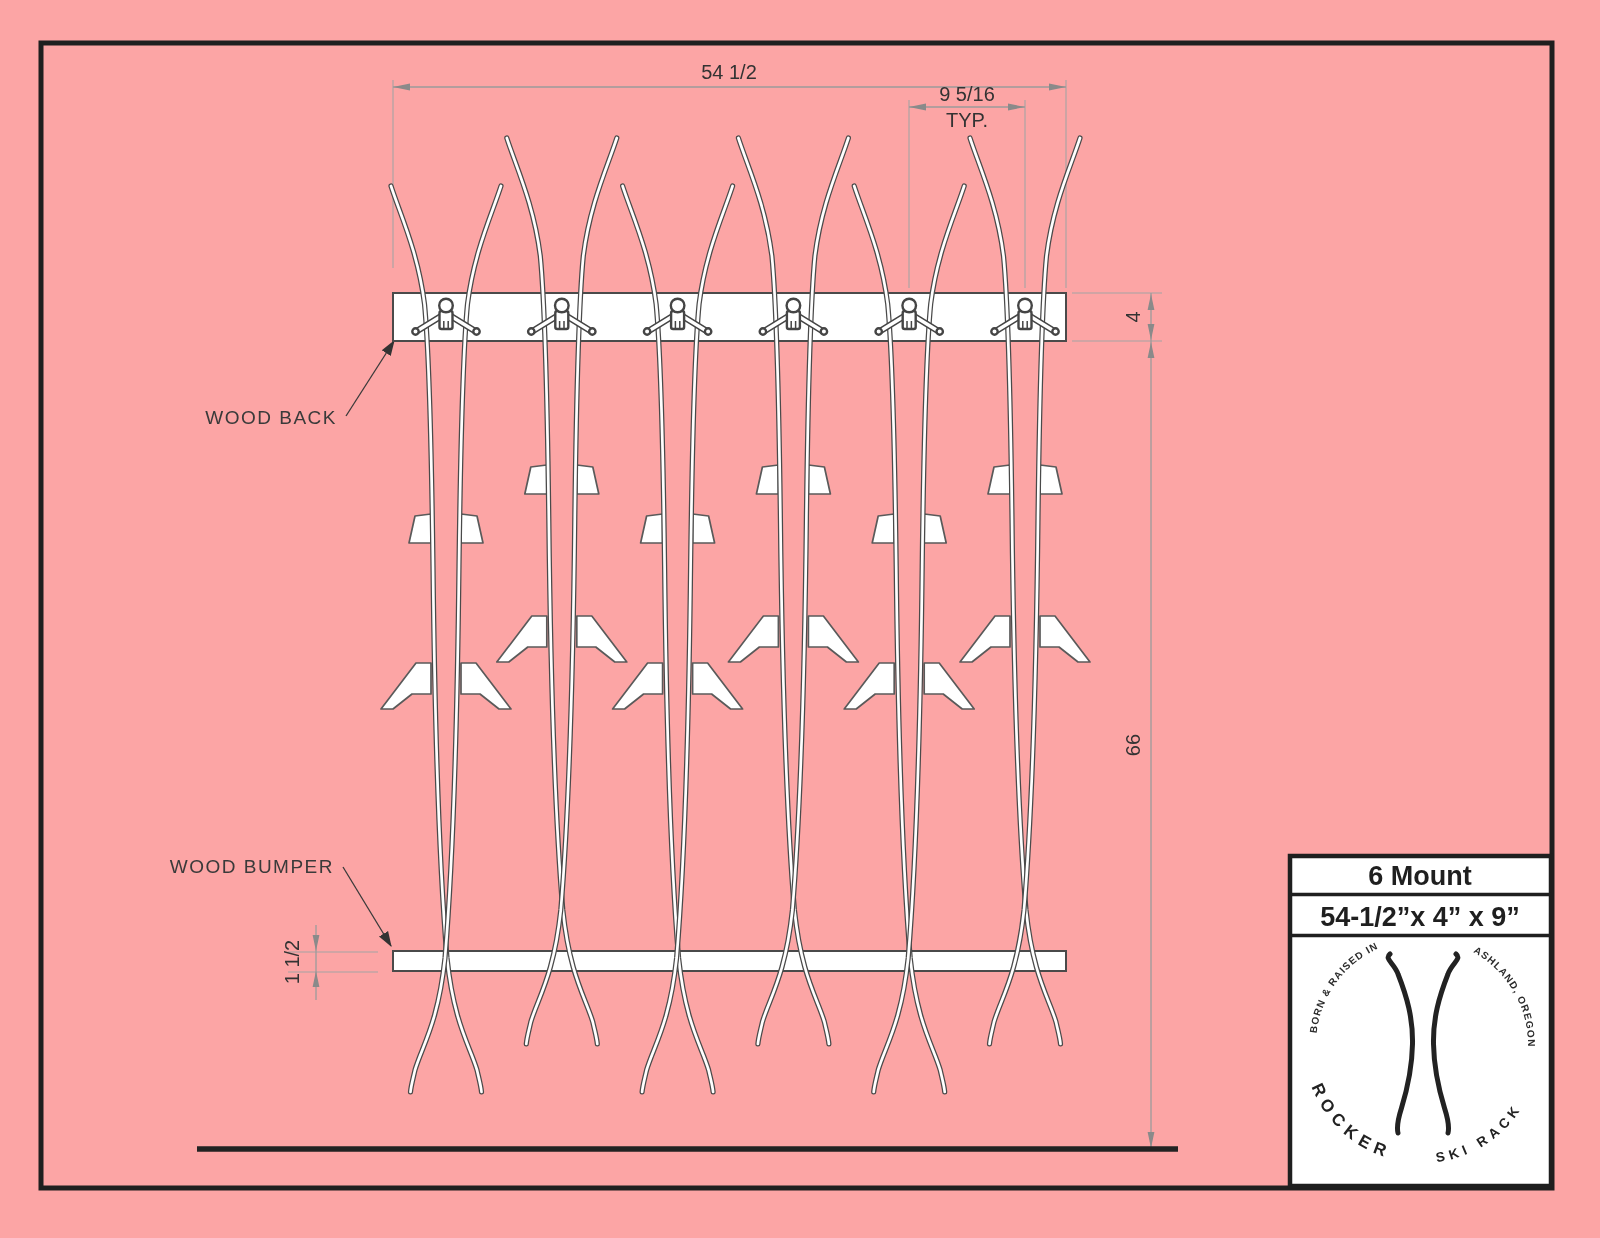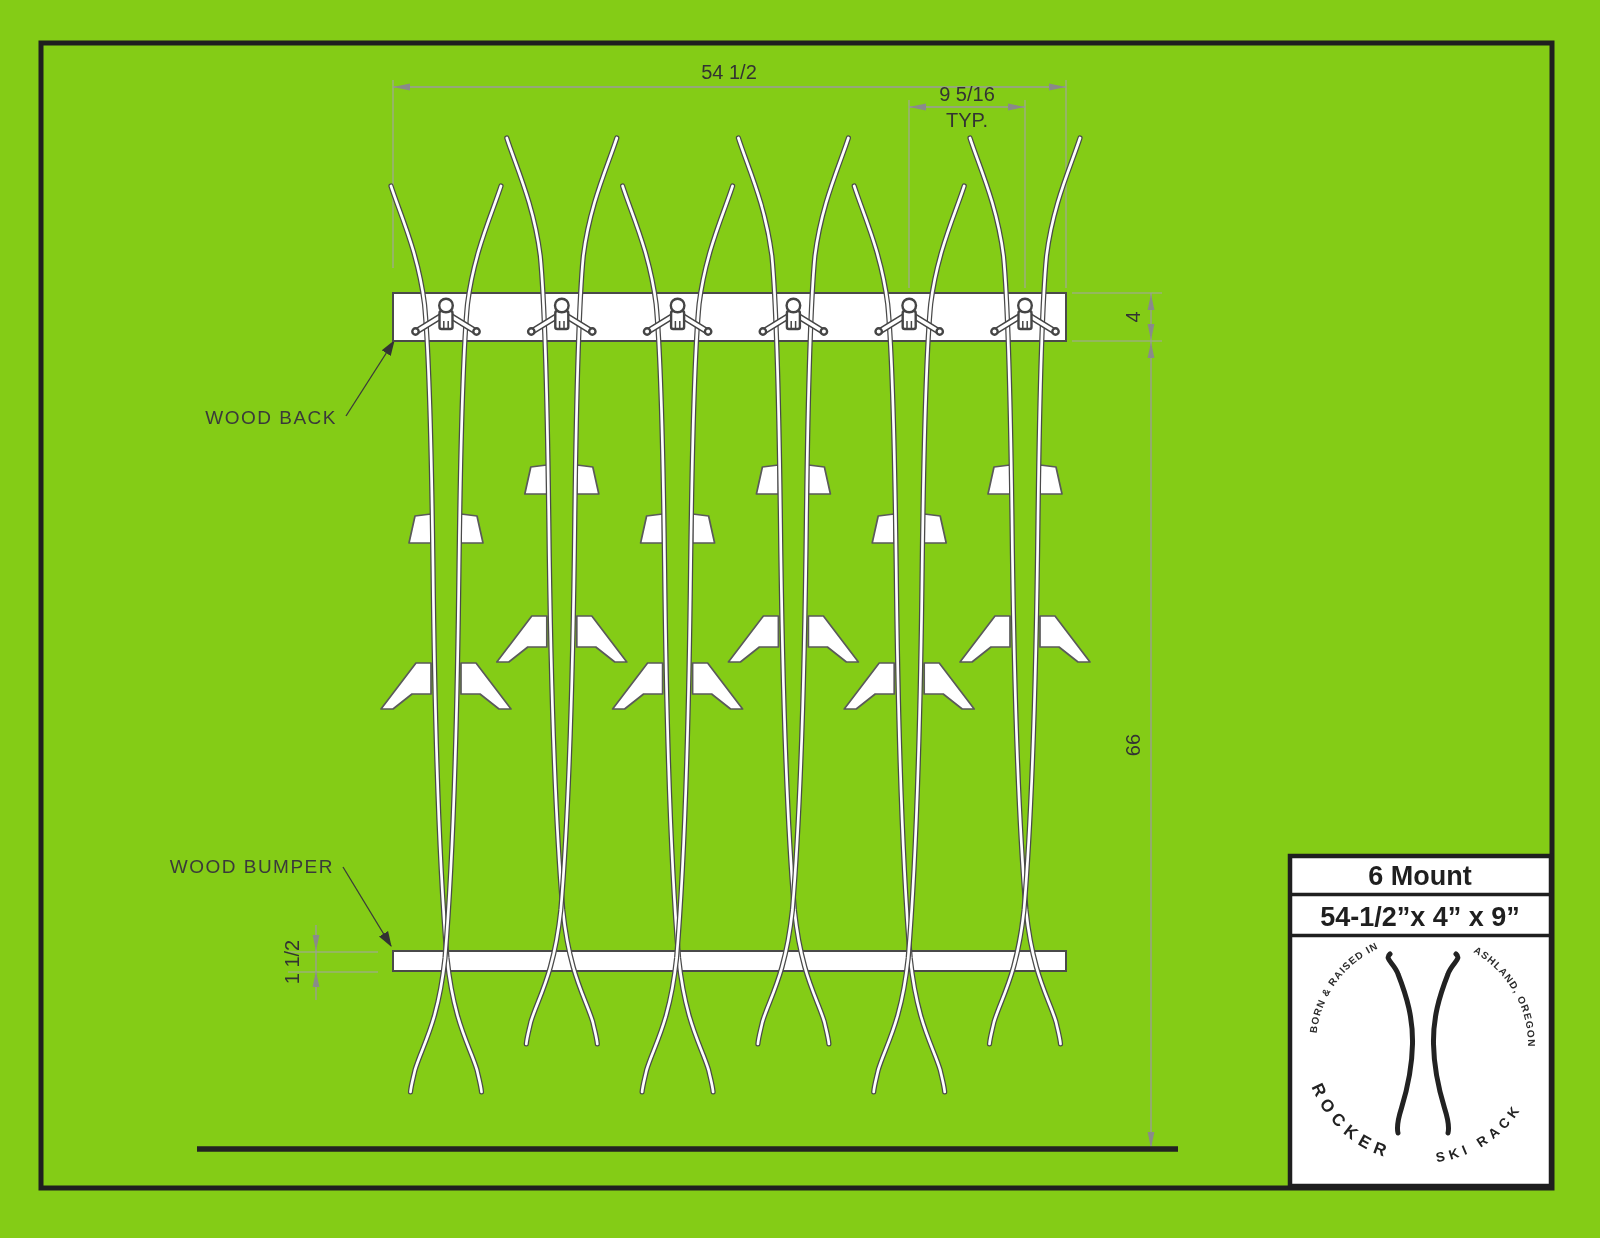--- a/index.html
+++ b/index.html
@@ -1,16 +1,16 @@
 <!DOCTYPE html>
 <html><head>
 <meta charset="utf-8">
 <style>
   html,body{margin:0;padding:0;background:#fff;}
-  .page{position:relative;width:1600px;height:1238px;background:#84cc16;overflow:hidden;
+  .page{position:relative;width:1600px;height:1238px;background:#fca5a5;overflow:hidden;
         font-family:"Liberation Sans", sans-serif;}
   svg{display:block;}
   .dimline{stroke:#9b9b9b;stroke-width:1.3;fill:none;}
   .extline{stroke:#a4a4a4;stroke-width:1.1;fill:none;}
   .dimarrow{fill:#8a8a8a;stroke:none;}
   .dimtext{font-size:20px;fill:#333;font-family:"Liberation Sans",sans-serif;}
   .labeltext{font-size:19px;fill:#3a3a3a;letter-spacing:1.5px;font-family:"Liberation Sans",sans-serif;}
   .obj{stroke:#4a4a4a;stroke-width:2;fill:#ffffff;}
   .hook{stroke:#5a5a5a;stroke-width:1.7;fill:#ffffff;stroke-linejoin:round;}
   .ski-outer{stroke:#4a4a4a;stroke-width:5.2;fill:none;stroke-linecap:round;stroke-linejoin:round;}

